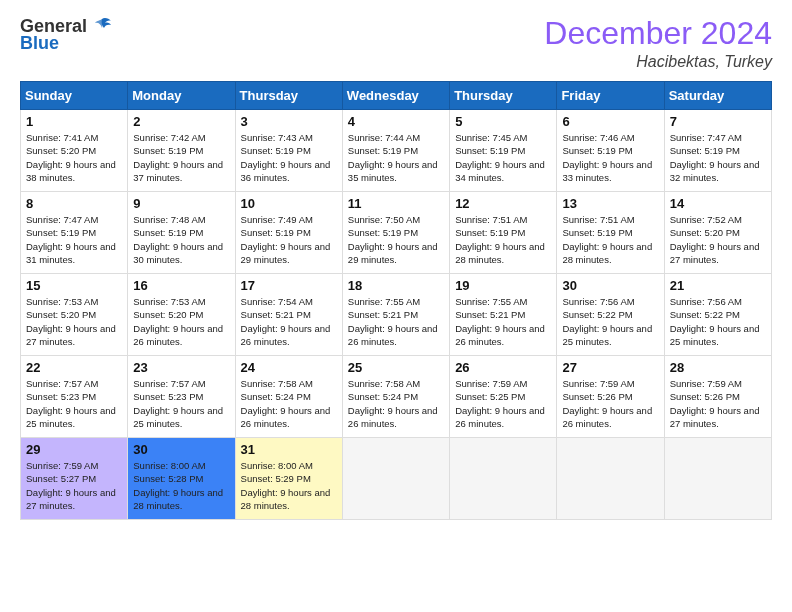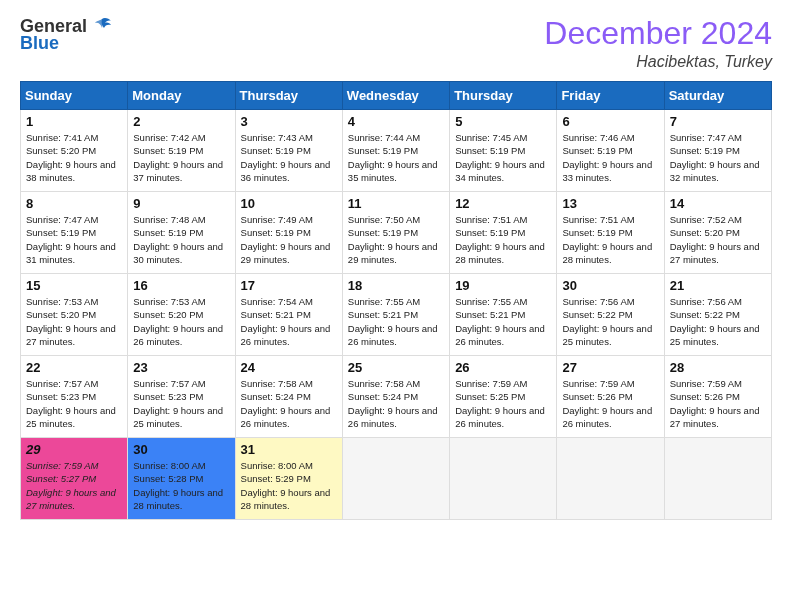--- a/index.html
+++ b/index.html
@@ -240,21 +240,21 @@
           <td>
             <span class="day-num">27</span>
             <div class="day-info">Sunrise: 7:59 AM<br>Sunset: 5:26 PM<br>Daylight: 9 hours and 26 minutes.</div>
           </td>
           <td>
             <span class="day-num">28</span>
             <div class="day-info">Sunrise: 7:59 AM<br>Sunset: 5:26 PM<br>Daylight: 9 hours and 27 minutes.</div>
           </td>
         </tr>
         <tr>
-          <td class="has-data" style="background: #ec4899; font-style: italic;">
+          <td class="has-data" style="background: #c4b5fd;">
             <span class="day-num">29</span>
             <div class="day-info">Sunrise: 7:59 AM<br>Sunset: 5:27 PM<br>Daylight: 9 hours and 27 minutes.</div>
           </td>
           <td class="has-data" style="background: #3b82f6;">
             <span class="day-num">30</span>
             <div class="day-info">Sunrise: 8:00 AM<br>Sunset: 5:28 PM<br>Daylight: 9 hours and 28 minutes.</div>
           </td>
           <td class="has-data" style="background: #fef9c3;">
             <span class="day-num">31</span>
             <div class="day-info">Sunrise: 8:00 AM<br>Sunset: 5:29 PM<br>Daylight: 9 hours and 28 minutes.</div>

